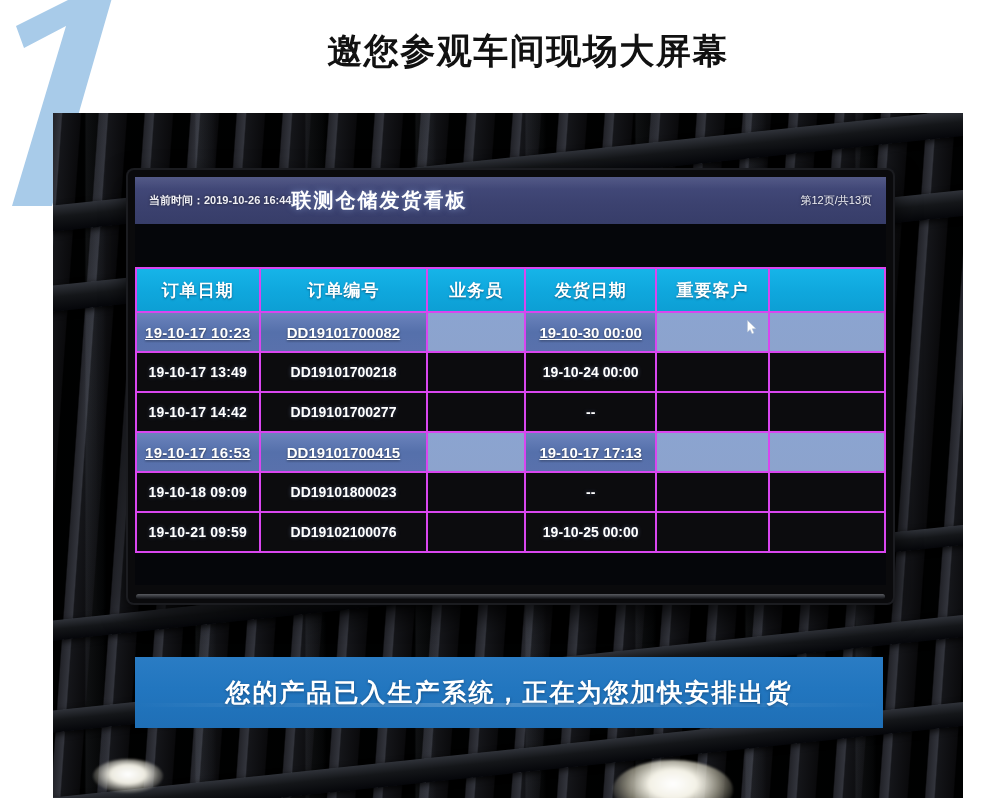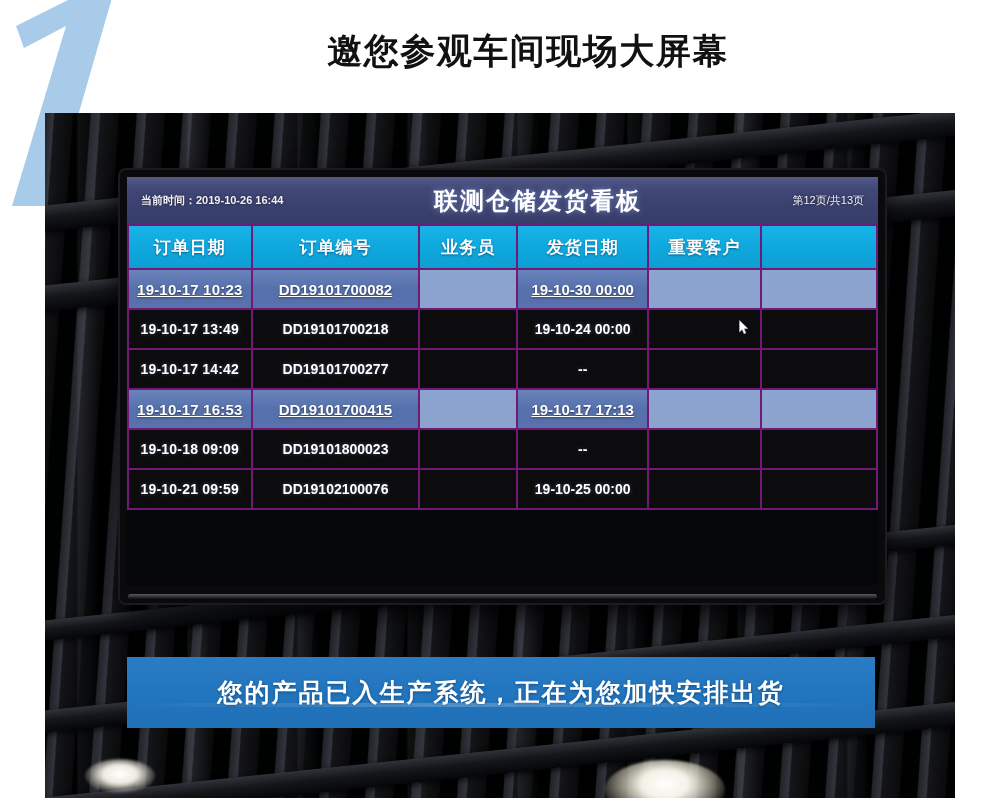--- a/index.html
+++ b/index.html
@@ -38,21 +38,21 @@
     font-weight: 700;
     color: #111111;
     letter-spacing: 1.5px;
     z-index: 4;
     padding-left: 28px;
   }
 
   
   #photo {
     position: absolute;
-    left: 45px;
+    left: 53px;
     top: 113px;
     width: 910px;
     height: 685px;
     overflow: hidden;
     z-index: 2;
     background: #0c0d0f;
   }
 
   
   .ceiling {
@@ -173,43 +173,44 @@
   #dash-clock {
     color: #f0f0f5;
     font-size: 11px;
     font-weight: 700;
     white-space: nowrap;
     flex: 0 0 auto;
     text-shadow: 0 0 3px rgba(0,0,0,.6);
   }
   #dash-title {
     flex: 1 1 auto;
-    text-align: center;
+    text-align: left;
     color: #ffffff;
-    font-size: 24px;
+    font-size: 20px;
     font-weight: 700;
     letter-spacing: 2px;
     text-shadow: 0 0 6px rgba(170,200,255,.5);
   }
   #dash-page {
     color: #f0f0f5;
     font-size: 11px;
     font-weight: 400;
     white-space: nowrap;
     flex: 0 0 auto;
     text-shadow: 0 0 3px rgba(0,0,0,.6);
   }
 
   
   #dash-table {
     width: 100%;
     border-collapse: separate;
     border-spacing: 2px;
     table-layout: fixed;
-    background: #701a75;
+    background: #d946ef;
+    margin-top: 43px;
   }
   #dash-table th, #dash-table td {
     height: 38px;
     padding: 0 6px;
     text-align: center;
     vertical-align: middle;
     overflow: hidden;
     white-space: nowrap;
   }
   #dash-table th {

